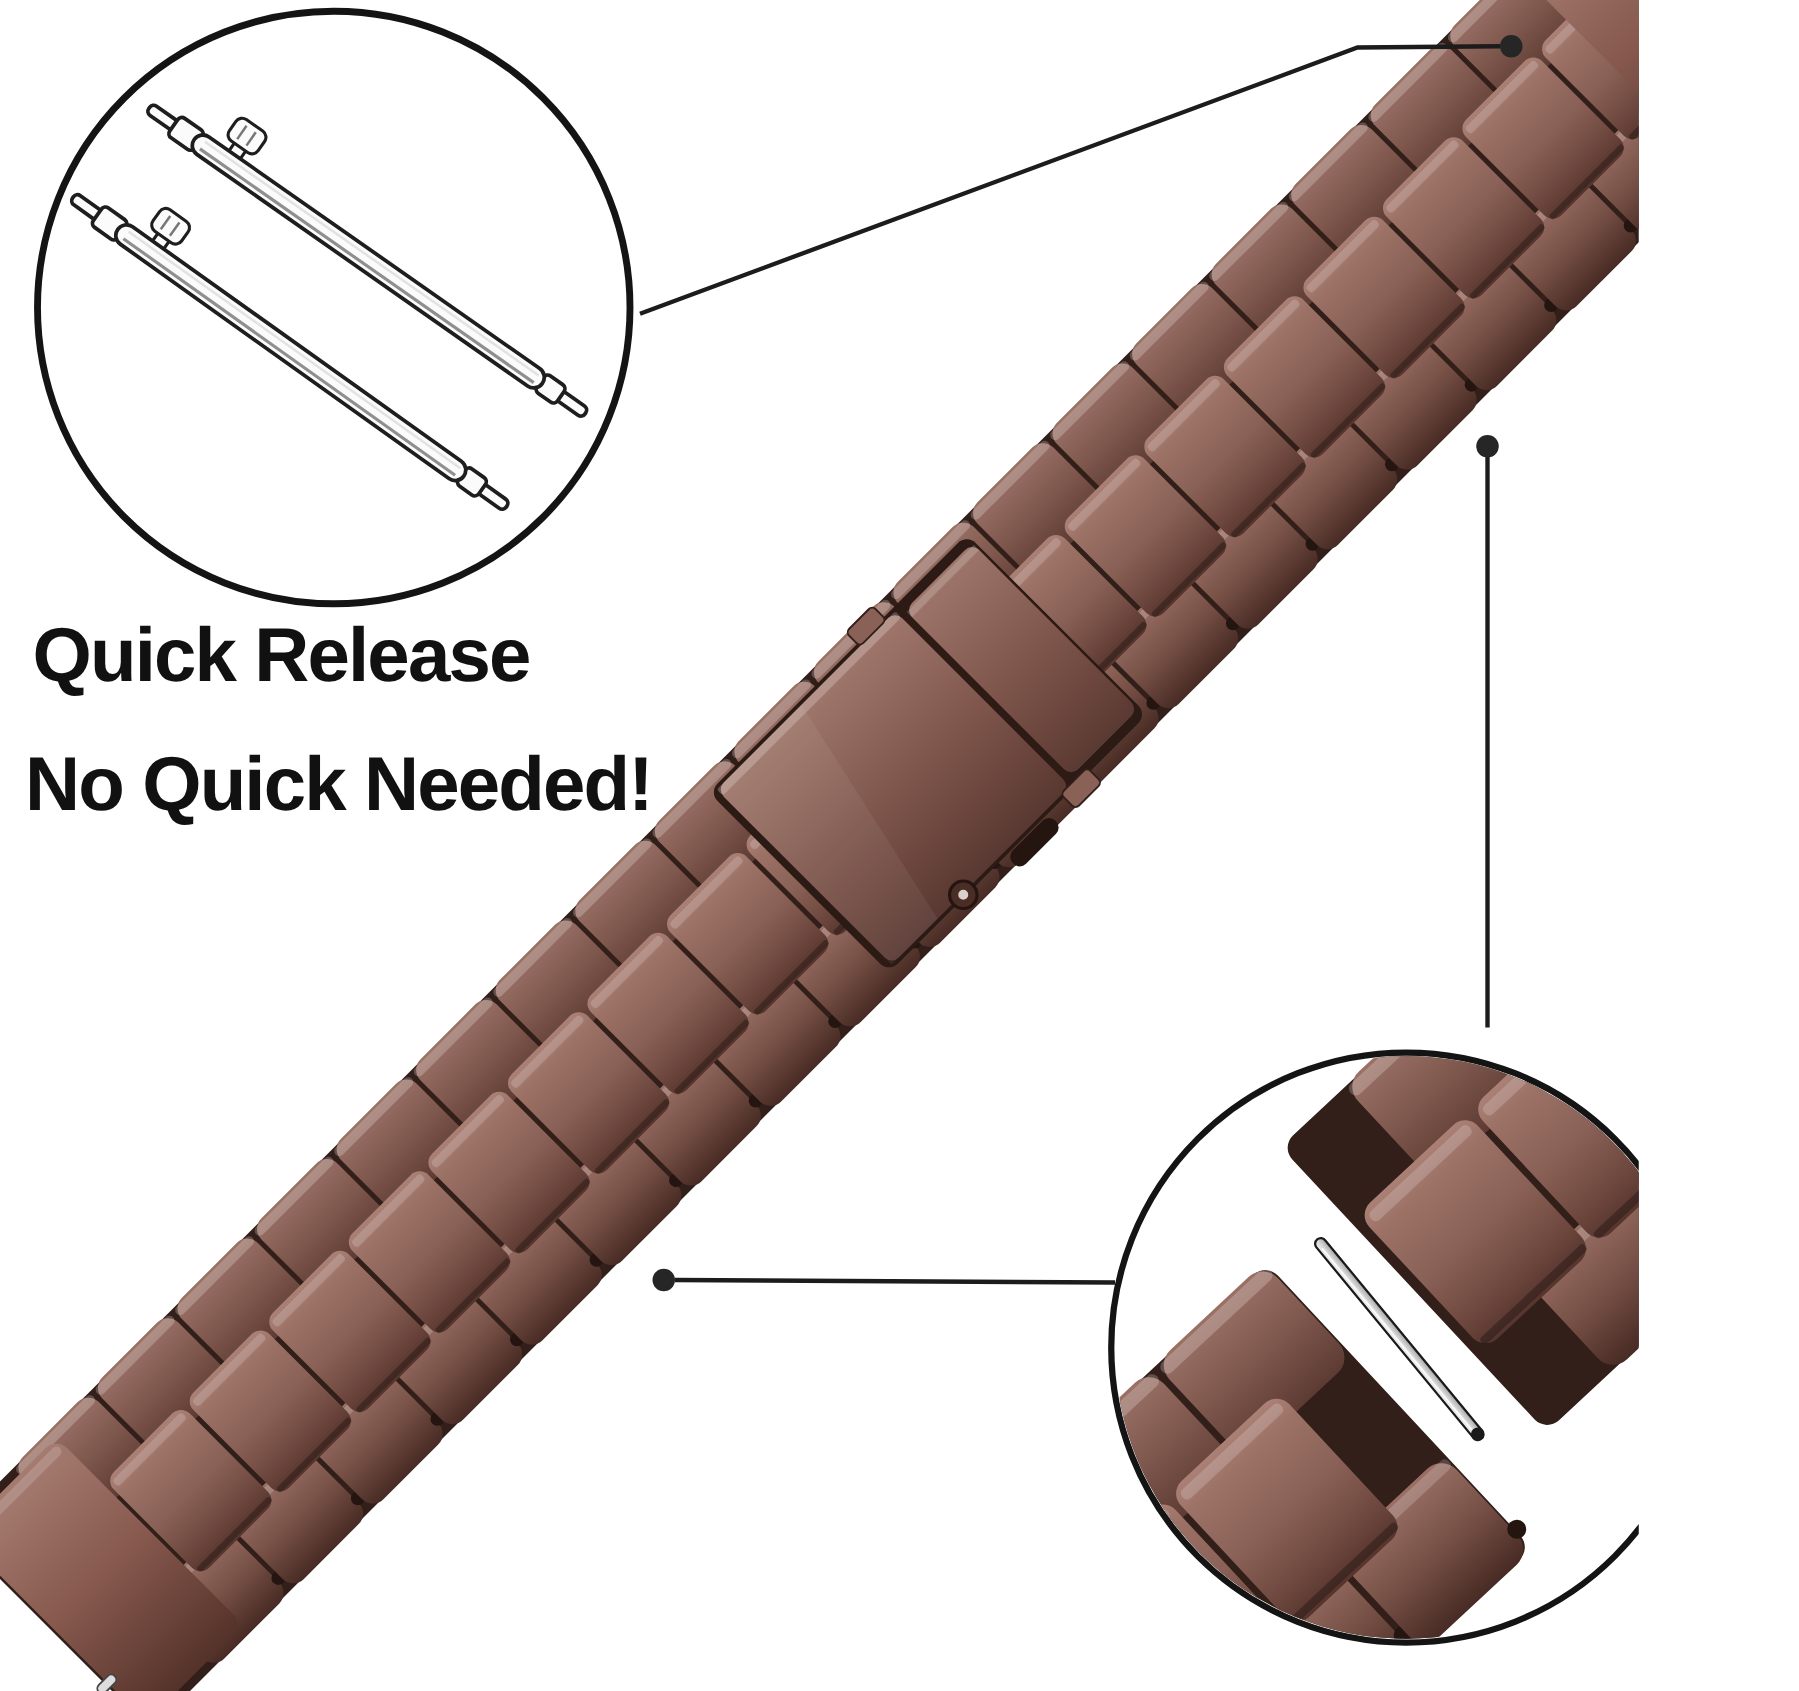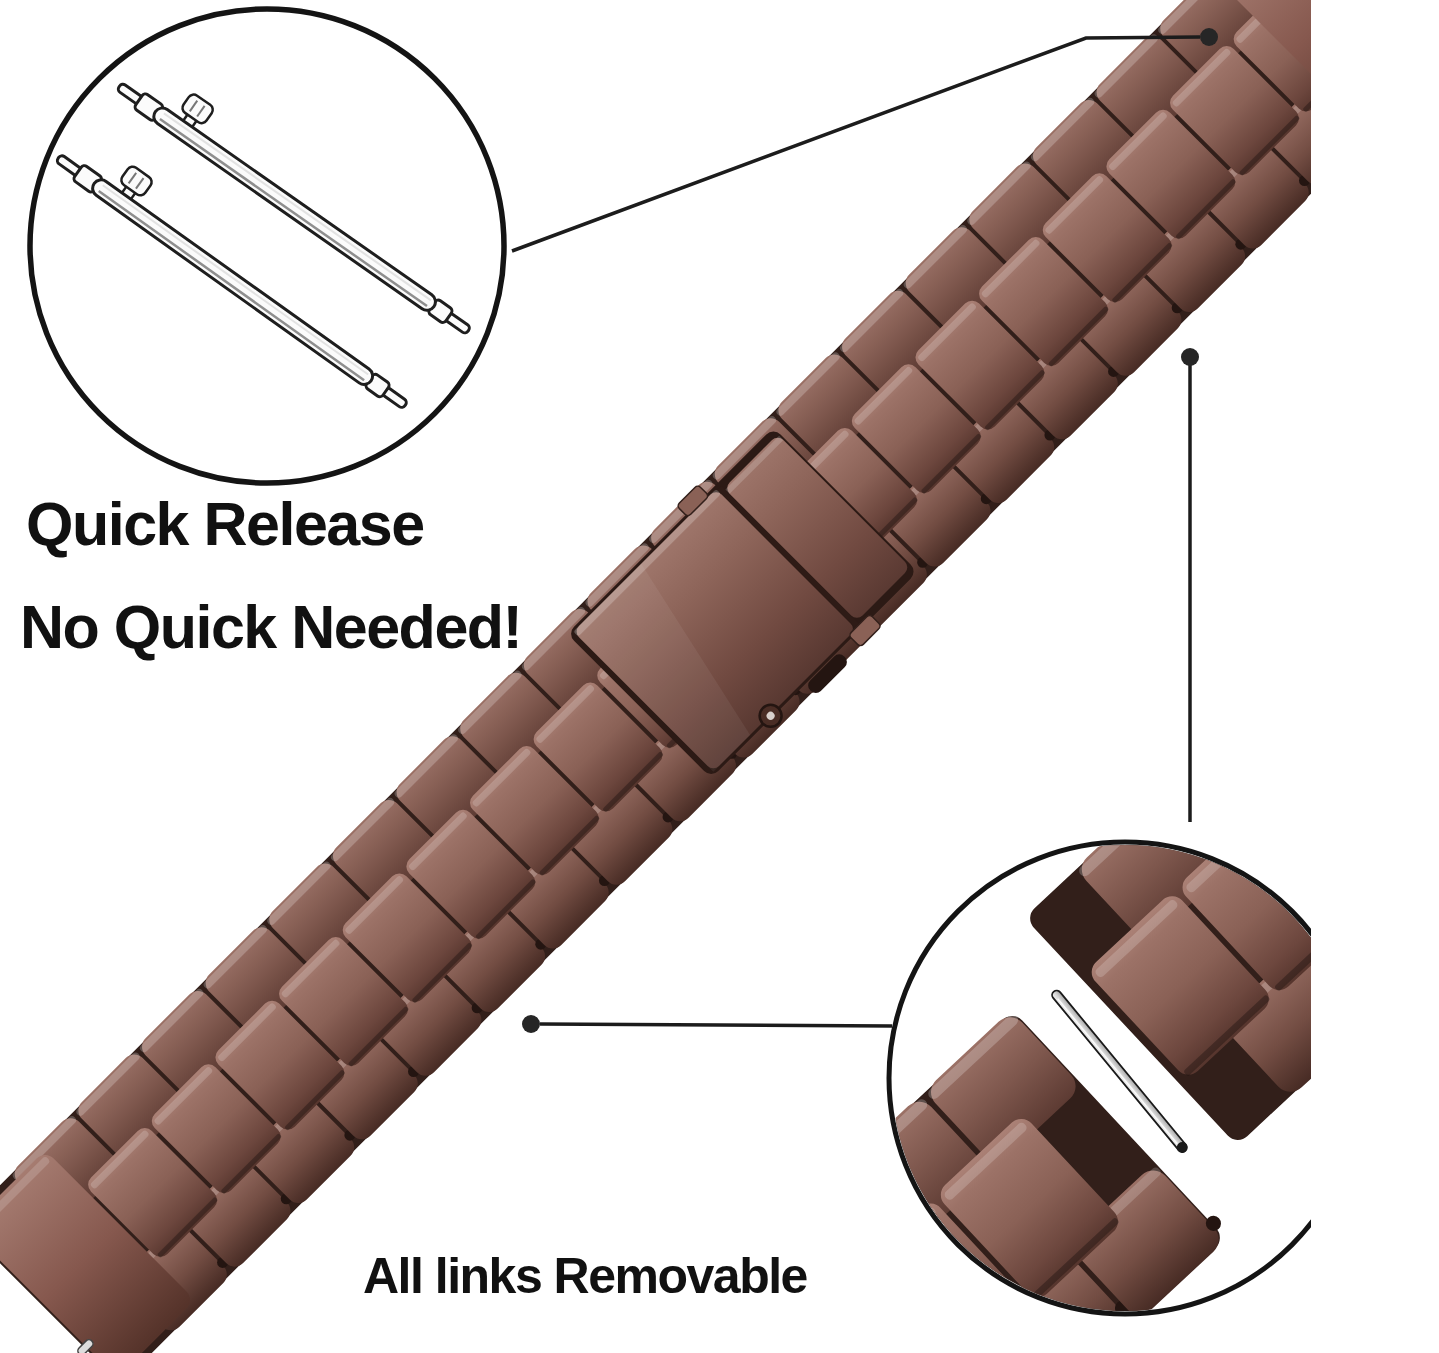--- a/index.html
+++ b/index.html
@@ -183,14 +183,13 @@
       <line x1="1190" y1="362" x2="1190" y2="822"></line>
       <line x1="540" y1="1024" x2="892" y2="1026"></line>
     </g>
     <circle cx="1209" cy="37" r="9" fill="#262626"></circle>
     <circle cx="1190" cy="357" r="9" fill="#262626"></circle>
     <circle cx="531" cy="1024" r="9" fill="#262626"></circle>
   </svg>
 
   <div class="caption" id="qr-title">Quick Release</div>
   <div class="caption" id="qr-subtitle">No Quick Needed!</div>
-  <div class="caption" id="all-links">All links Removable</div>
 </div>
 
 </body></html>

